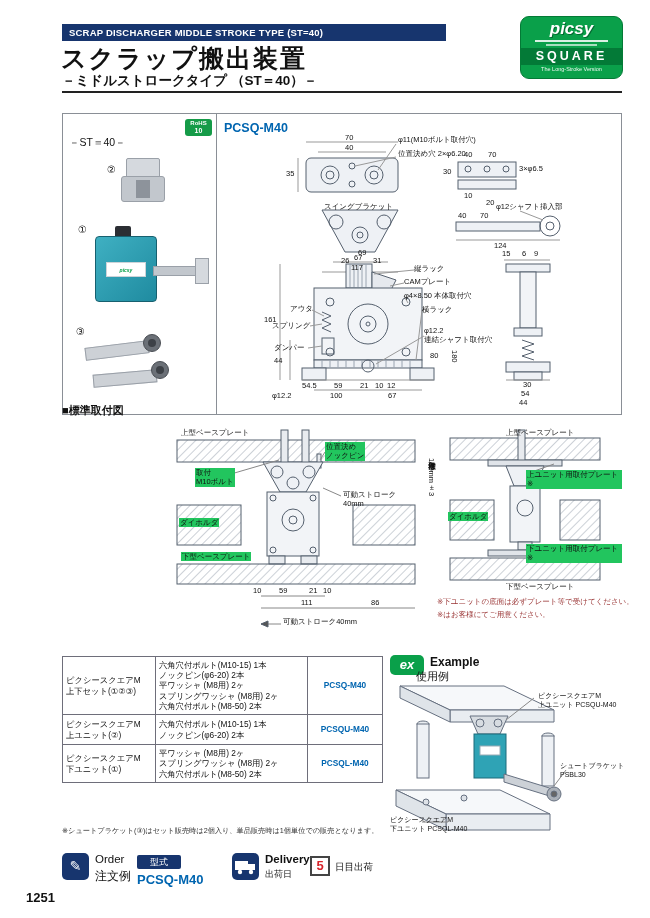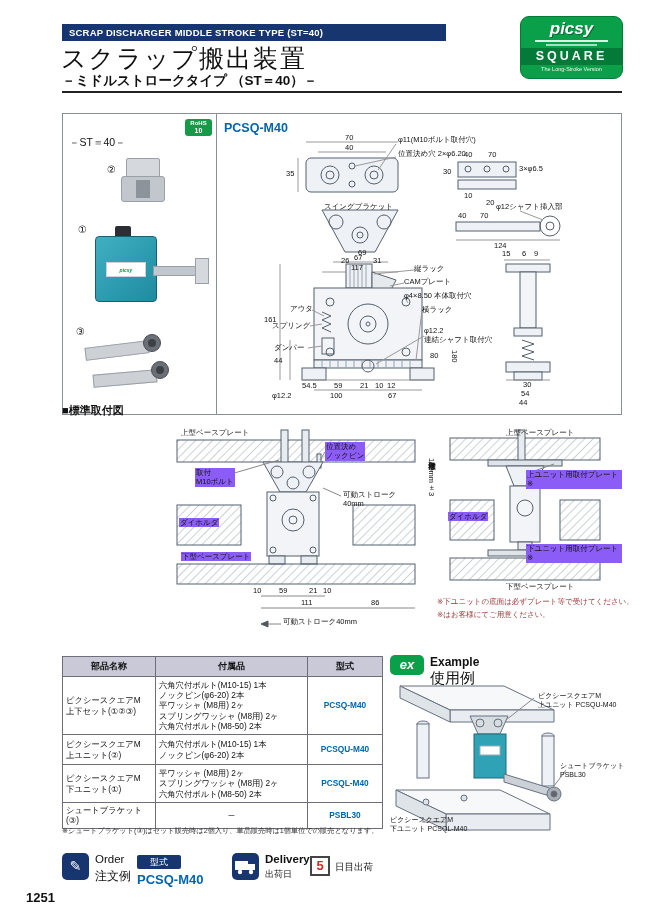--- a/index.html
+++ b/index.html
@@ -1,34 +1,34 @@
 <!DOCTYPE html>
 <html><head>
 <meta charset="utf-8">
 <style>
   *{margin:0;padding:0;box-sizing:border-box}
   html,body{width:650px;height:918px}
   body{position:relative;background:#fff;font-family:"Liberation Sans","DejaVu Sans",sans-serif;color:#111;overflow:hidden}
   .abs{position:absolute}
   .dim{position:absolute;font-size:7.5px;color:#111;white-space:nowrap;line-height:1.1}
   .lbl{position:absolute;font-size:7.5px;color:#111;white-space:pre-line;line-height:1.25}
-  .bgw{background:#8b5cf6;padding:0 1px}
+  .bgw{background:#22c55e;padding:0 1px}
   .blue{color:#0065b0;font-weight:bold}
   .vtext{writing-mode:vertical-rl}
   table.parts{border-collapse:collapse;table-layout:fixed}
   table.parts th,table.parts td{border:1px solid #6e6e7a;vertical-align:middle}
   table.parts th{background:#c9c9d8;font-weight:bold;font-size:9px;text-align:center;padding:3px 2px}
   table.parts td{font-size:8.3px;padding:2px 3px;white-space:pre-line;line-height:1.25}
   td.model{color:#0065b0;font-weight:bold;text-align:center;font-size:9px}
 </style>
 </head>
 <body>
 
 <div class="abs" style="left:62px;top:24px;width:384px;height:17px;background:#17356e;color:#fff;font-size:9.5px;font-weight:bold;line-height:17px;padding-left:7px;letter-spacing:.2px">SCRAP DISCHARGER MIDDLE STROKE TYPE (ST=40)</div>
-<div class="abs" style="left:61px;top:42px;font-size:25px;font-weight:normal;letter-spacing:2px">スクラップ搬出装置</div>
+<div class="abs" style="left:61px;top:42px;font-size:25px;font-weight:bold;letter-spacing:2px">スクラップ搬出装置</div>
 <div class="abs" style="left:62px;top:72px;font-size:13.5px;font-weight:bold">－ミドルストロークタイプ （ST＝40）－</div>
 <div class="abs" style="left:62px;top:91px;width:560px;height:2px;background:#222"></div>
 
 <div class="abs" style="left:520px;top:16px;width:103px;height:63px;background:#0aa04a;border-radius:9px;border:1px solid #047a36;overflow:hidden">
   <div style="color:#fff;font-style:italic;font-weight:bold;font-size:17px;text-align:center;padding-top:2px;text-shadow:1px 1px 0 #046b31">picsy</div>
   <div style="margin:1px 14px">
     <div style="height:2px;background:rgba(255,255,255,.85);margin-bottom:2px"></div>
     <div style="height:2px;background:rgba(255,255,255,.65);width:70%;margin:0 auto"></div>
   </div>
   <div style="background:#037a37;color:#fff;font-weight:bold;font-size:12.5px;letter-spacing:3px;text-align:center;line-height:17px;margin-top:2px">SQUARE</div>
@@ -296,25 +296,20 @@
 <span class="lbl" style="left:437px;top:597px;color:#993333">※下ユニットの底面は必ずプレート等で受けてください。</span>
 <span class="lbl" style="left:437px;top:610px;color:#993333">※はお客様にてご用意ください。</span>
 
 <table class="parts abs" style="left:62px;top:656px;width:320px">
   <colgroup>
       <col style="width:93px">
       <col style="width:152px">
       <col style="width:75px">
     </colgroup>
   <tbody>
-      <tr>
-    <th>部品名称</th>
-    <th>付属品</th>
-    <th>型式</th>
-  </tr>
   <tr style="height:58px">
     <td>ピクシースクエアM
 上下セット(①②③)</td>
     <td>六角穴付ボルト(M10-15) 1本
 ノックピン(φ6-20) 2本
 平ワッシャ (M8用) 2ヶ
 スプリングワッシャ (M8用) 2ヶ
 六角穴付ボルト(M8-50) 2本</td>
     <td class="model">PCSQ-M40</td>
   </tr>
@@ -326,32 +321,27 @@
     <td class="model">PCSQU-M40</td>
   </tr>
   <tr style="height:38px">
     <td>ピクシースクエアM
 下ユニット(①)</td>
     <td>平ワッシャ (M8用) 2ヶ
 スプリングワッシャ (M8用) 2ヶ
 六角穴付ボルト(M8-50) 2本</td>
     <td class="model">PCSQL-M40</td>
   </tr>
-  <tr style="height:17px">
-    <td>シュートブラケット(③)</td>
-    <td style="text-align:center">─</td>
-    <td class="model">PSBL30</td>
-  </tr>
 </tbody>
   </table>
 <span class="lbl" style="left:62px;top:826px;width:322px;font-size:7.2px;color:#333">※シュートブラケット(③)はセット販売時は2個入り、単品販売時は1個単位での販売となります。</span>
 
 <div class="abs" style="left:390px;top:655px;width:34px;height:20px;background:#0aa04a;border-radius:5px;color:#fff;font-style:italic;font-weight:bold;font-size:13px;text-align:center;line-height:19px">ex</div>
 <div class="abs" style="left:430px;top:655px;font-size:12px;font-weight:bold">Example</div>
-<div class="abs" style="left:430px;top:669px;font-size:15px">使用例</div>
+<div class="abs" style="left:416px;top:669px;font-size:11px">使用例</div>
 
 <div class="abs" style="left:392px;top:682px;width:232px;height:170px">
   <svg width="232" height="170" style="position:absolute;left:0;top:0">
     <g fill="none" stroke="#667080" stroke-width="1">
       <polygon points="8,4 112,4 162,28 58,28" fill="#f6f8fa"></polygon>
       <polygon points="58,28 162,28 162,40 58,40" fill="#e9edf1"></polygon>
       <polygon points="8,4 58,28 58,40 8,16" fill="#dfe4e9"></polygon>
       <ellipse cx="31" cy="42" rx="6" ry="3" fill="#e9edf1"></ellipse>
       <rect x="25" y="42" width="12" height="54" fill="#eef1f5"></rect>
       <ellipse cx="156" cy="54" rx="6" ry="3" fill="#e9edf1"></ellipse>

